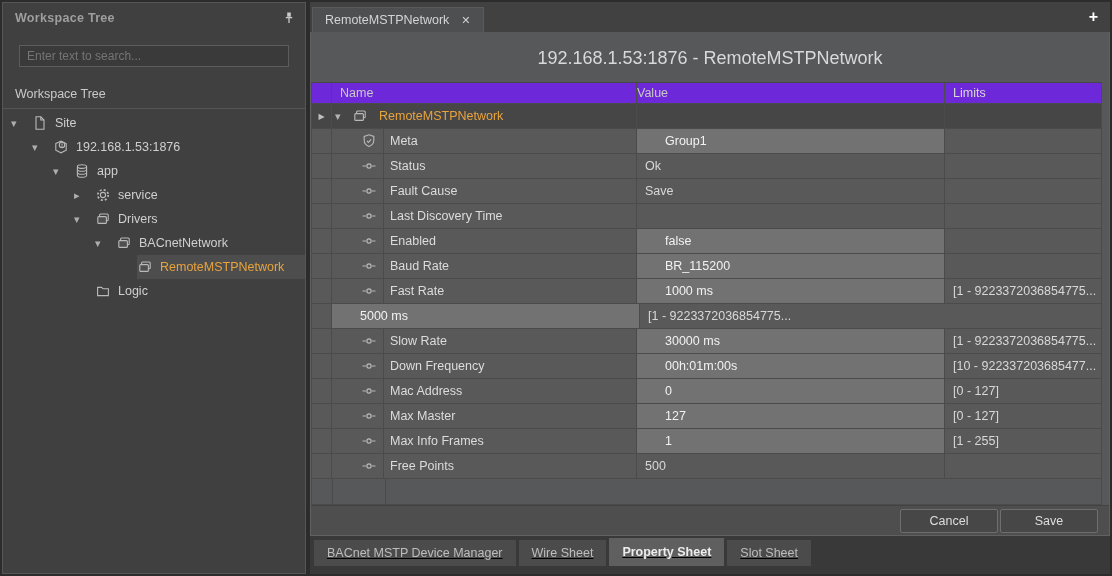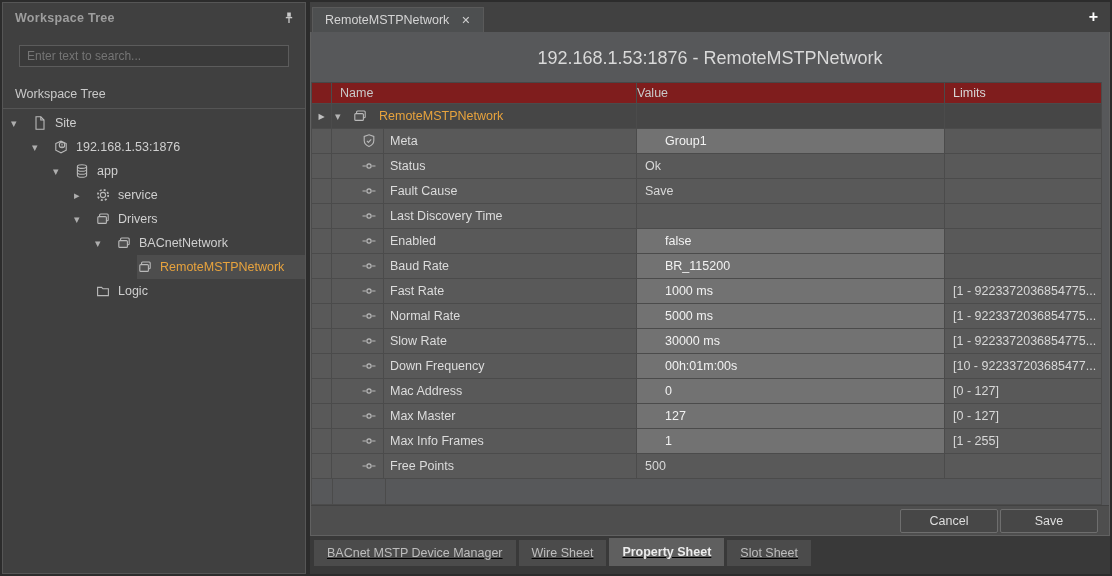--- a/index.html
+++ b/index.html
@@ -38,21 +38,21 @@
   .tab-close{margin-left:12px;font-size:11px;font-weight:bold;color:#cfcfcf;cursor:pointer;}
   .add-tab{margin-left:auto;margin-right:12px;align-self:center;color:#fff;font-size:16px;font-weight:bold;cursor:pointer;line-height:1;}
 
   .content{flex:1;background:#57585a;border:1px solid #616161;border-top:none;box-sizing:border-box;
            display:flex;flex-direction:column;min-height:0;}
   .view-title{height:50px;flex:none;line-height:52px;text-align:center;font-size:18px;color:#d9d9d9;}
 
   .grid{flex:1;display:flex;flex-direction:column;margin-right:7px;border-left:1px solid #4b4b4b;
         border-right:1px solid #4b4b4b;min-height:0;}
   .g-row{display:flex;flex:none;height:25px;background:#595959;border-bottom:1px solid #4b4b4b;box-sizing:border-box;}
-  .g-header{height:22px;background:#7f1d1d;border-top:1px solid #474747;}
+  .g-header{height:22px;background:#6d28d9;border-top:1px solid #474747;}
   .g-gutter{width:20px;flex:none;border-right:1px solid #4b4b4b;box-sizing:border-box;
             display:flex;align-items:center;justify-content:center;}
   .g-name{width:305px;flex:none;border-right:1px solid #4b4b4b;box-sizing:border-box;display:flex;align-items:center;min-width:0;}
   .g-value{width:308px;flex:none;border-right:1px solid #4b4b4b;box-sizing:border-box;
            display:flex;align-items:center;padding-left:8px;font-size:12.5px;color:#d8d8d8;min-width:0;}
   .g-limits{flex:1;display:flex;align-items:center;padding-left:8px;font-size:12.5px;color:#d8d8d8;
             white-space:nowrap;overflow:hidden;min-width:0;}
   .g-header .hcell{font-size:12.5px;color:#c9c9c9;padding-left:8px;}
   .g-header .g-name,.g-header .g-value{padding-left:0;}
   .g-header .g-name .hcell,.g-header .g-value .hcell{padding-left:8px;}
@@ -408,31 +408,20 @@
               <div class="g-value editable">
                 <span>1000 ms</span>
               </div>
               <div class="g-limits">
                 <span>[1 - 9223372036854775...</span>
               </div>
             </div>
           
             <div class="g-row prow">
               <div class="g-gutter"></div>
-              <div class="g-name">
-                <span class="p-iconzone">
-                  <span class="ticon">
-                    <svg viewBox="0 0 16 16">
-                      <path d="M1.5 8h3.4M11.1 8h3.4" stroke="#b9b9b9" stroke-width="1.2"></path>
-                      <circle cx="8" cy="8" r="2.1" fill="none" stroke="#b9b9b9" stroke-width="1.2"></circle>
-                    </svg>
-                  </span>
-                </span>
-                <span class="p-label">Normal Rate</span>
-              </div>
               <div class="g-value editable">
                 <span>5000 ms</span>
               </div>
               <div class="g-limits">
                 <span>[1 - 9223372036854775...</span>
               </div>
             </div>
           
             <div class="g-row prow">
               <div class="g-gutter"></div>

